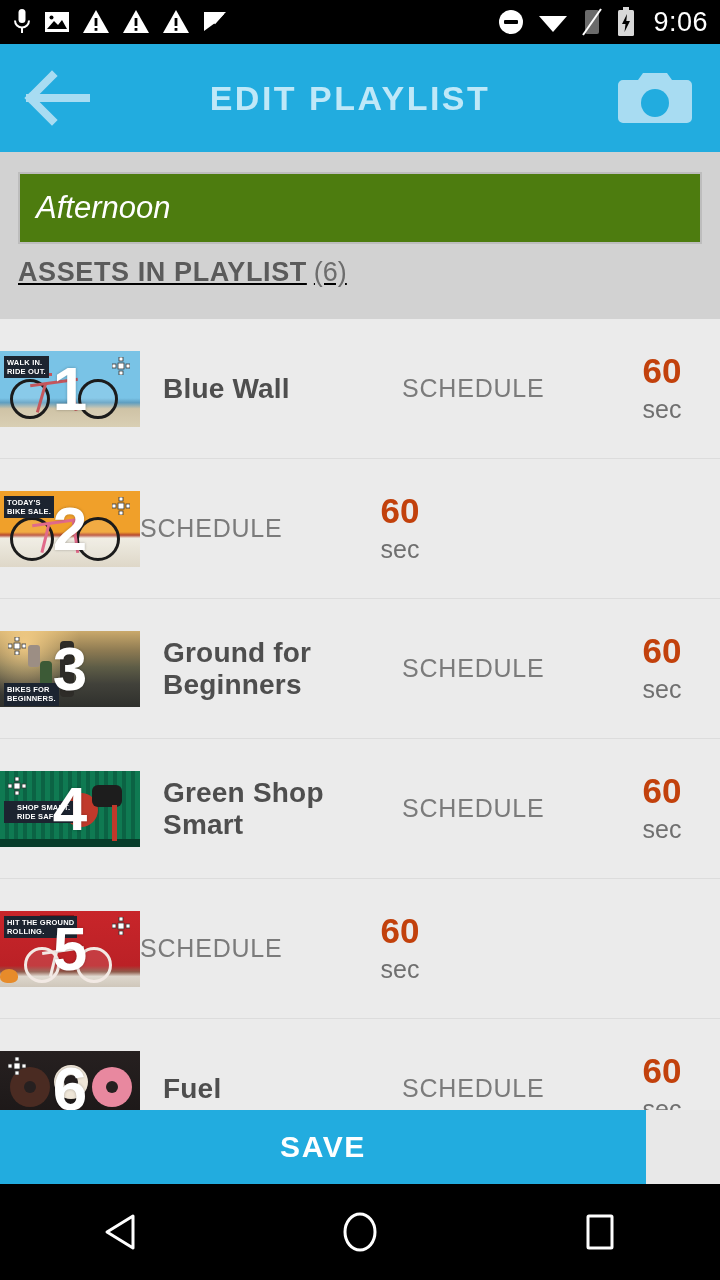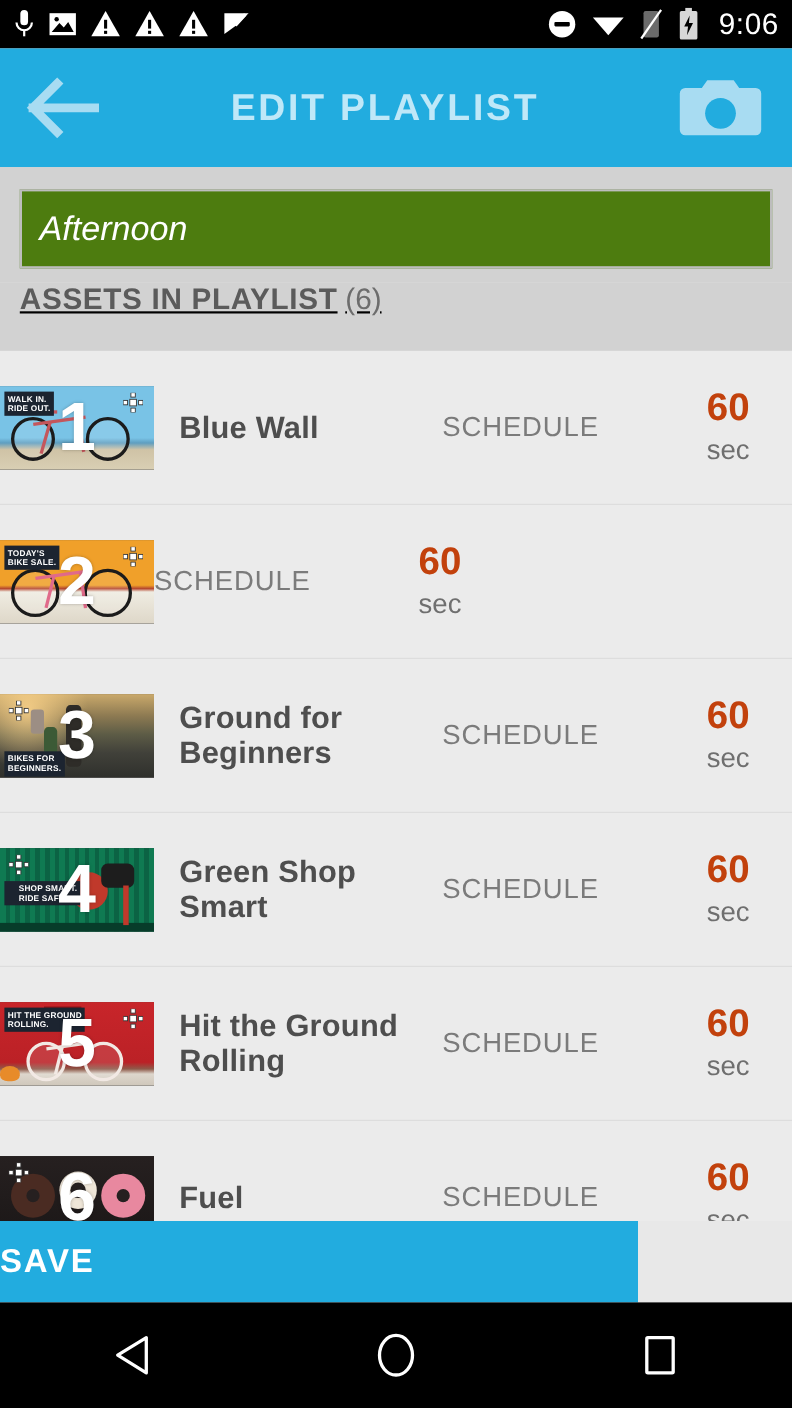--- a/index.html
+++ b/index.html
@@ -123,22 +123,22 @@
   
   .art { position: absolute; inset: 0; }
   .bike-wheel {
     position: absolute; border: 3px solid #1b1b1b; border-radius: 50%;
     background: rgba(255,255,255,0.12);
   }
   .bike-bar { position: absolute; background: #c4565c; }
 
   
   .savebar {
-    position: absolute; top: 1110px; left: 0; width: 580px; height: 74px;
-    background: #22ACDF; display: flex; align-items: center; 
+    position: absolute; top: 1110px; left: 0; width: 646px; height: 74px;
+    background: #22ACDF; display: flex; align-items: center; justify-content: center;
   }
   .save-text {
     color: #ffffff; font-size: 30px; font-weight: 700; letter-spacing: 1.6px;
   }
 
   
   .navbar {
     position: absolute; top: 1184px; left: 0; width: 720px; height: 96px;
     background: #000000; display: flex; align-items: center; justify-content: space-around;
   }
@@ -345,21 +345,20 @@
         <div class="thumb-badge badge-tl">HIT THE GROUND<br>ROLLING.</div>
         <svg class="drag-handle drag-tr" width="18" height="18" viewBox="0 0 18 18">
           <rect x="7" y="0" width="4" height="4" fill="#fff" stroke="#333" stroke-width="0.8"></rect>
           <rect x="0" y="7" width="4" height="4" fill="#fff" stroke="#333" stroke-width="0.8"></rect>
           <rect x="14" y="7" width="4" height="4" fill="#fff" stroke="#333" stroke-width="0.8"></rect>
           <rect x="7" y="14" width="4" height="4" fill="#fff" stroke="#333" stroke-width="0.8"></rect>
           <rect x="6" y="6" width="6" height="6" fill="#fff" stroke="#333" stroke-width="0.8"></rect>
         </svg>
         <div class="thumb-num">5</div>
       </div>
-      <div class="row-title">Hit the Ground Rolling</div>
       <div class="row-schedule">SCHEDULE</div>
       <div class="row-dur">
         <span class="dur-num">60</span>
         <span class="dur-unit">sec</span>
       </div>
     </div>
 
     <div class="row">
       <div class="thumb">
         <div class="art" style="background:linear-gradient(to bottom,#262020 0%,#1b1717 100%);"></div>

